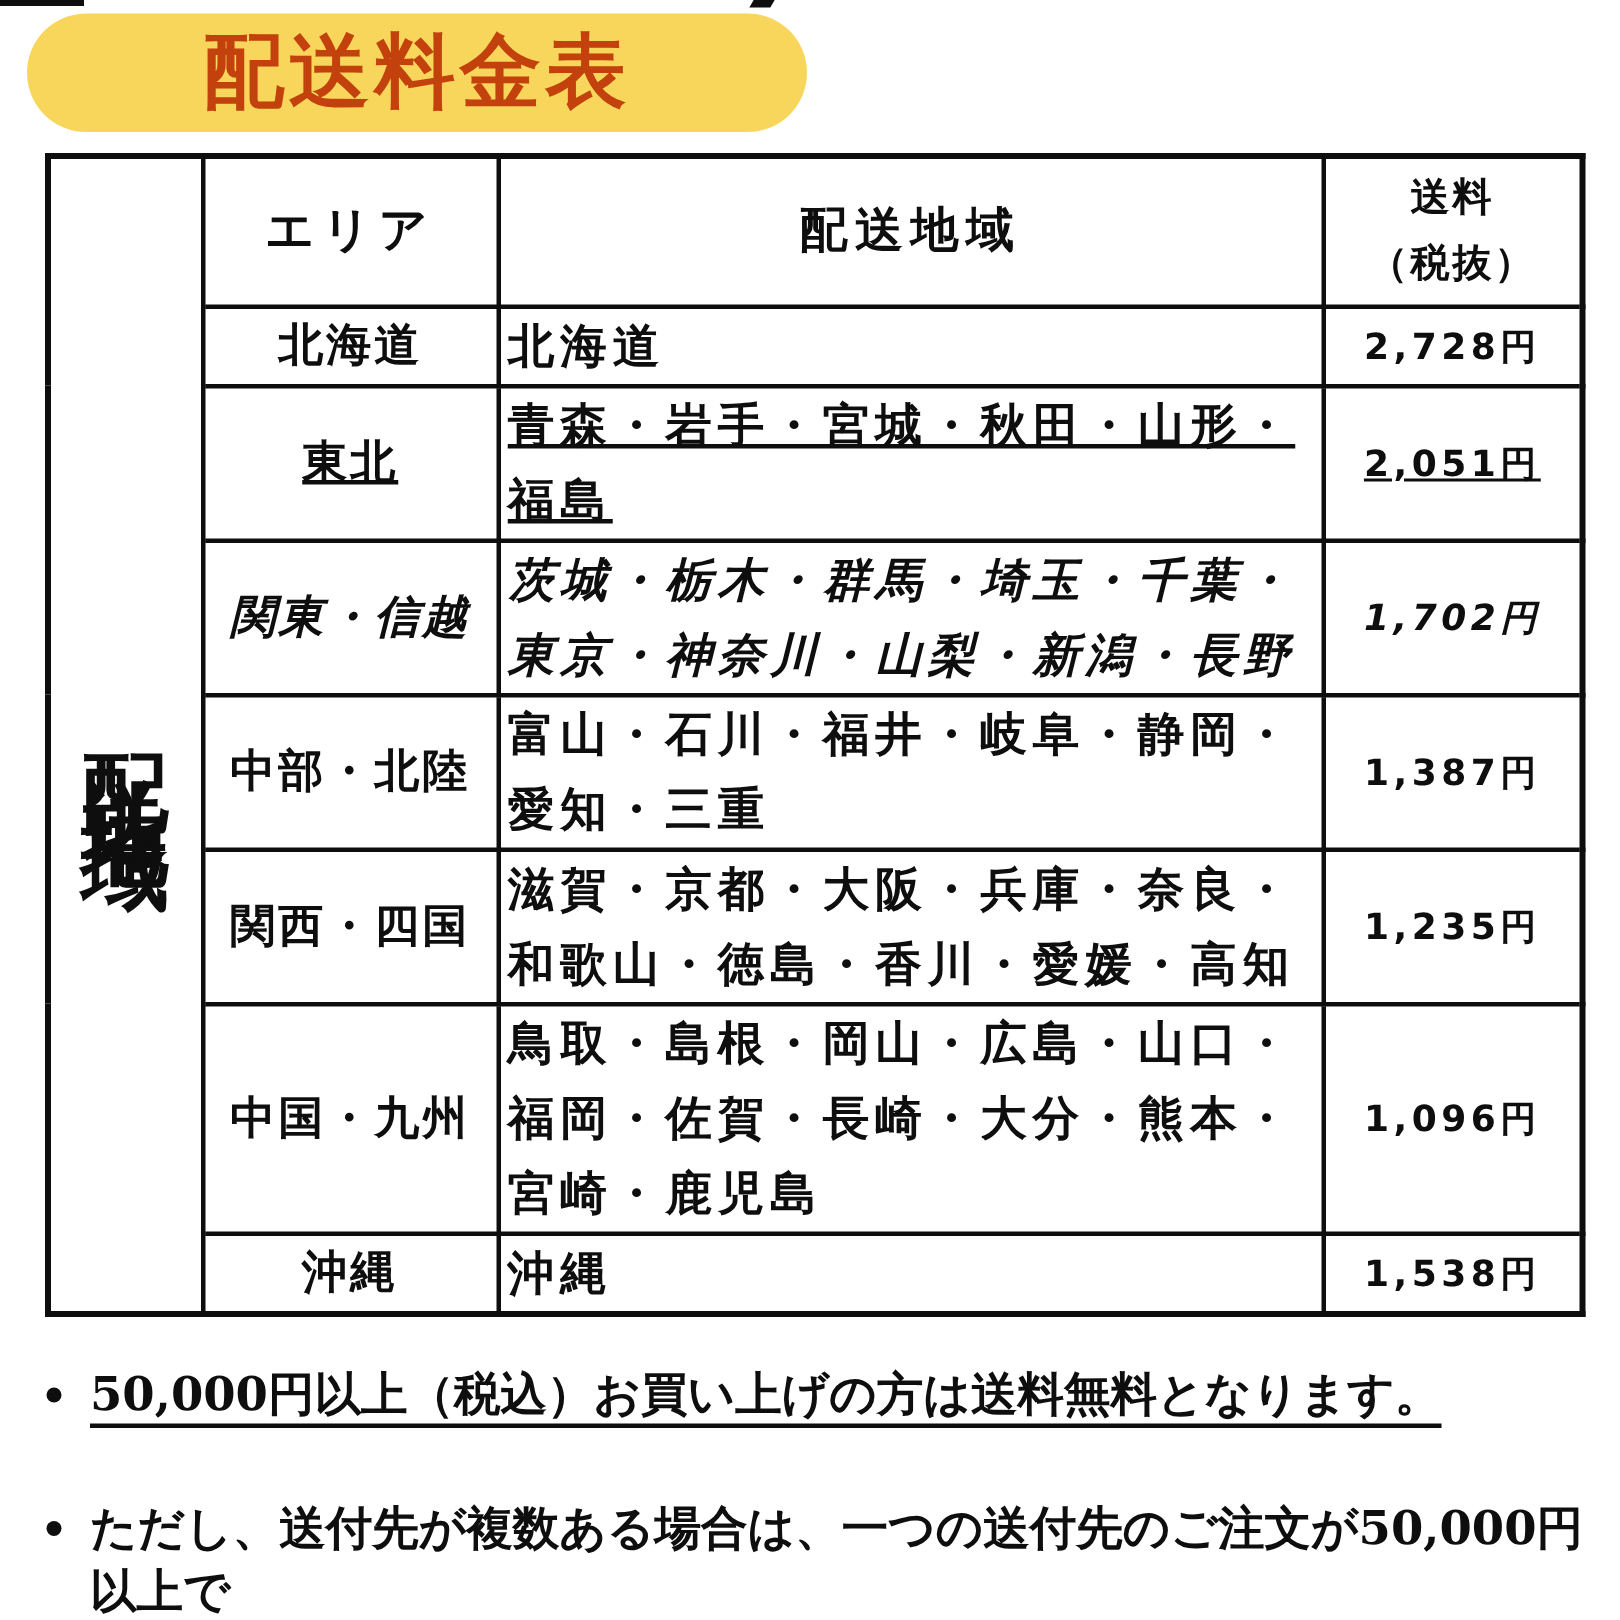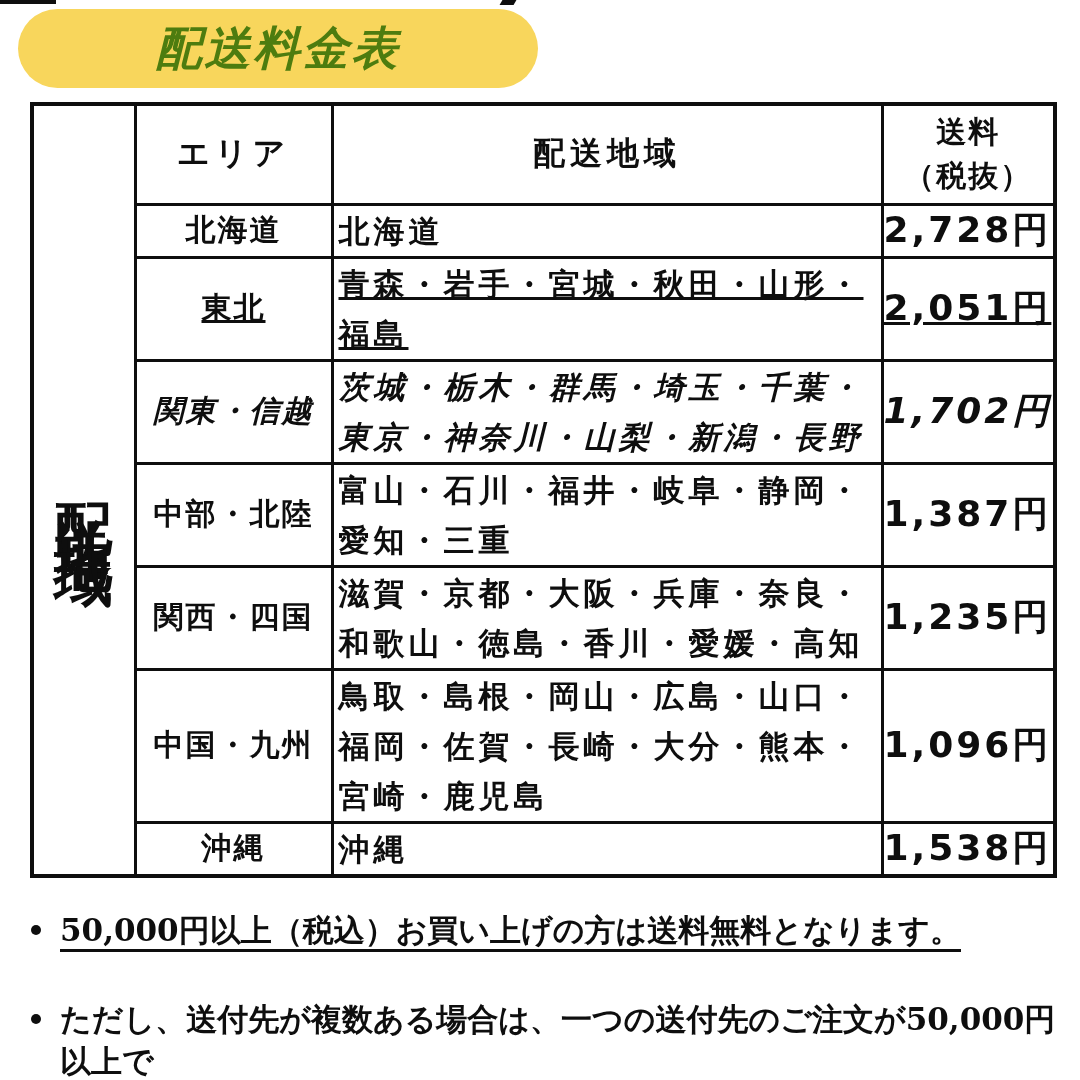--- a/index.html
+++ b/index.html
@@ -20,56 +20,56 @@
   .artifact.a1{left:0;top:0;width:56px;height:4px;}
   .artifact.a2{left:501px;top:0;width:14px;height:5px;transform:skewX(-30deg);}
 
   
   .title-pill{
     position:absolute;left:18px;top:9px;width:520px;height:79px;
     background:var(--accent);border-radius:40px;
     display:flex;align-items:center;justify-content:center;
   }
   .title-pill .title-text{
-    font-size:46px;font-weight:bold;letter-spacing:3px;color:#4d7c0f;font-style:italic;
+    font-size:54px;font-weight:bold;letter-spacing:3px;color:#c2410c;
   }
 
   
   table.fee-table{
     position:absolute;left:30px;top:102px;
     width:1023px;table-layout:fixed;
     border-collapse:collapse;
     border:4px solid var(--ink);
   }
   .fee-table td,.fee-table th{
     border:3px solid var(--ink);
     font-weight:bold;color:var(--ink);
     vertical-align:middle;
     overflow:hidden;
   }
   .col-region{width:103px;} .col-area{width:197px;}
   .col-pref{width:550px;}   .col-fee{width:173px;}
 
   tr.header-row{height:100px;}
   .fee-table th{font-size:32px;text-align:center;letter-spacing:5px;}
-  .fee-header div{line-height:44px;font-size:30px;letter-spacing:2px;font-family:Liberation Serif, serif;}
+  .fee-header div{line-height:44px;font-size:26px;letter-spacing:2px;font-family:Liberation Serif, serif;}
 
   td.region-cell{text-align:center;vertical-align:middle;}
   td.region-cell .region-vert{
     writing-mode:vertical-rl;text-orientation:upright;
     display:inline-block;
     font-size:58px;font-weight:bold;letter-spacing:16px;line-height:1;
   }
   td.area-cell{text-align:center;font-size:30px;letter-spacing:2px;}
   td.pref-cell{
     text-align:left;font-size:31px;letter-spacing:4px;
     line-height:50px;padding:0 2px 0 5px;
     word-break:break-all;line-break:anywhere;
   }
-  td.fee-cell{font-size:36px;letter-spacing:3px;}
+  td.fee-cell{text-align:center;font-size:24px;letter-spacing:3px;}
 
   
   tbody tr.r0{height:51px;}  tbody tr.r1{height:101px;text-decoration:underline;}
   tbody tr.r2{height:101px;font-style:italic;} tbody tr.r3{height:101px;}
   tbody tr.r4{height:101px;} tbody tr.r5{height:151px;}
   tbody tr.r6{height:47px;}
 
   
   ul.notes{
     position:absolute;left:28px;top:862px;width:1046px;

